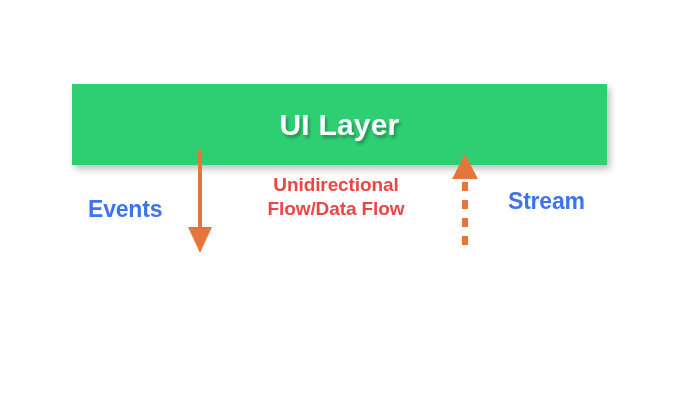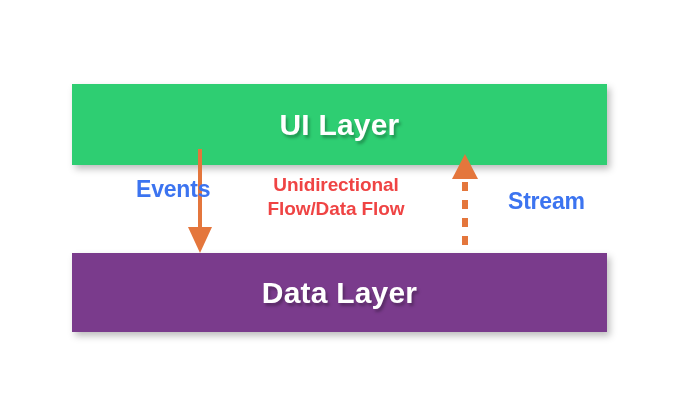--- a/index.html
+++ b/index.html
@@ -71,43 +71,40 @@
   
   .side-label {
     position: absolute;
     color: #3C74F0;
     font-size: 23px;
     font-weight: bold;
     line-height: 1;
     letter-spacing: -0.2px;
     white-space: nowrap;
   }
-  #events-label { left: 88px;  top: 178px; margin-left: 48px; }
+  #events-label { left: 88px;  top: 198px; }
   #stream-label { left: 492px; top: 190px; margin-left: 16px; }
 
   
   .arrow-svg {
     position: absolute;
     overflow: visible;
   }
   #events-arrow { left: 186px; top: 149px; }
   #stream-arrow { left: 451px; top: 152px; }
 </style>
 </head>
 <body>
 
 <div id="canvas">
 
   <div class="layer-box" id="ui-layer-box">
     <span class="layer-title">UI Layer</span>
   </div>
 
-  <div class="layer-box" id="data-layer-box">
-    <span class="layer-title">Data Layer</span>
-  </div>
 
   <svg class="arrow-svg" id="events-arrow" width="28" height="106" viewBox="0 0 28 106">
     <line x1="14" y1="0" x2="14" y2="82" stroke="#E4763C" stroke-width="4"></line>
     <polygon points="2,78 26,78 14,104" fill="#E4763C"></polygon>
   </svg>
 
   <svg class="arrow-svg" id="stream-arrow" width="28" height="102" viewBox="0 0 28 102">
     <polygon points="14,2 27,27 1,27" fill="#E4763C"></polygon>
     <line x1="14" y1="30" x2="14" y2="101" stroke="#E4763C" stroke-width="6" stroke-dasharray="9 9"></line>
   </svg>

